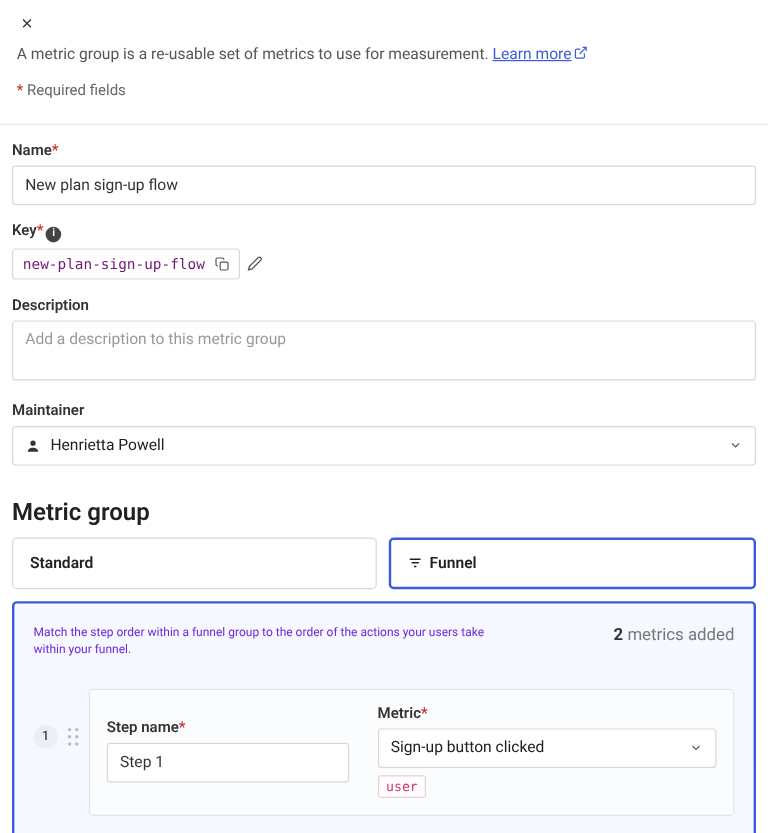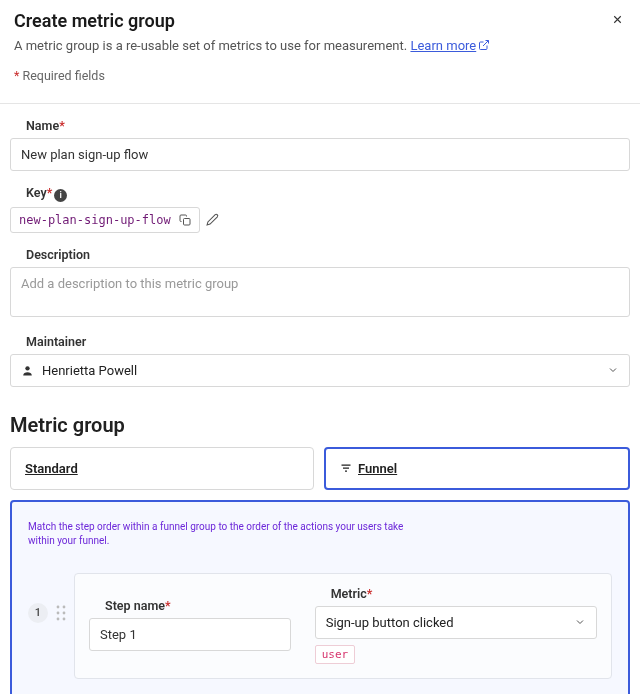--- a/index.html
+++ b/index.html
@@ -16,21 +16,21 @@
     .close { cursor: pointer; font-size: 15px; color: #333; padding: 2px; }
     .subtitle { margin-top: 6px; font-size: 13px; color: #555; }
     .learn-link { color: #3b5bdb; text-decoration: underline; cursor: pointer; margin-top: 12px; }
     .ext-icon { margin-left: 2px; vertical-align: -1px; }
     .req-note { margin-top: 14px; font-size: 12.5px; color: #666; }
     .req-star { color: #c92a2a; }
     .divider { border-bottom: 1px solid #e5e5e5; margin-top: 8px; }
 
     .form { padding: 14px 10px 0; }
     .field { margin-bottom: 14px; }
-    .label { display: block; font-weight: 600; font-size: 12.5px; margin-bottom: 5px; color: #333; margin-left: 16px; }
+    .label { display: block; font-weight: 600; font-size: 12.5px; margin-bottom: 5px; color: #333; }
     .info-icon { display:inline-flex; width:13px; height:13px; background:#444; color:#fff; border-radius:50%; font-size:9px; align-items:center; justify-content:center; margin-left:2px; vertical-align:-1px;}
     .text-input, .textarea {
       width: 100%;
       border: 1px solid #d8d8d8;
       border-radius: 3px;
       padding: 8px 10px;
       font-size: 13px;
       font-family: inherit;
       color: #333;
     }
@@ -65,21 +65,20 @@
     .tab {
       flex: 1;
       border: 1px solid #d8d8d8;
       border-radius: 4px;
       padding: 12px 14px;
       font-size: 13px;
       font-weight: 600;
       cursor: pointer;
       display: flex; align-items: center; gap: 6px;
       background: #fff;
-      text-decoration: underline;
     }
     .tab.active { border: 2px solid #3b5bdb; }
     .funnel-icon { width: 12px; height: 12px; }
 
     .funnel-panel {
       margin: 10px 10px 0;
       border: 2px solid #3b5bdb;
       border-radius: 4px;
       background: #f6f8ff;
       padding: 18px 16px 10px;
@@ -138,21 +137,20 @@
       cursor: pointer;
       background: #fff;
     }
     .chev { width: 12px; height: 12px; color: #555; }
   </style>
 </head>
 <body>
 
 <div class="header">
   <div class="title-row">
-    <div class="title">Create metric group</div>
     <div class="close">
       <svg width="13" height="13" viewBox="0 0 24 24" fill="none" stroke="currentColor" stroke-width="2">
           <path d="M18 6 6 18M6 6l12 12"></path>
         </svg>
     </div>
   </div>
   <div class="subtitle">
     <span>A metric group is a re-usable set of metrics to use for measurement.</span>
     <a class="learn-link"><span>Learn more</span></a><span class="ext-icon"><svg width="12" height="12" viewBox="0 0 24 24" fill="none" stroke="#3b5bdb" stroke-width="2">
           <path d="M18 13v6a2 2 0 0 1-2 2H5a2 2 0 0 1-2-2V8a2 2 0 0 1 2-2h6"></path>
@@ -220,20 +218,21 @@
     <svg class="funnel-icon" viewBox="0 0 24 24" fill="none" stroke="currentColor" stroke-width="2.5">
         <path d="M3 6h18M6 12h12M10 18h4"></path>
       </svg>
     <span>Funnel</span>
   </div>
 </div>
 
 <div class="funnel-panel">
   <div class="panel-top">
     <div class="helper-text">Match the step order within a funnel group to the order of the actions your users take within your funnel.</div>
+    <div class="added-count"><b>2</b> <span>metrics added</span></div>
   </div>
 
   <div class="step-card">
     <div class="step-badge">1</div>
     <div class="drag-handle">
       <svg width="10" height="16" viewBox="0 0 10 16" fill="currentColor">
           <circle cx="2" cy="2" r="1.4"></circle>
           <circle cx="8" cy="2" r="1.4"></circle>
           <circle cx="2" cy="8" r="1.4"></circle>
           <circle cx="8" cy="8" r="1.4"></circle>

